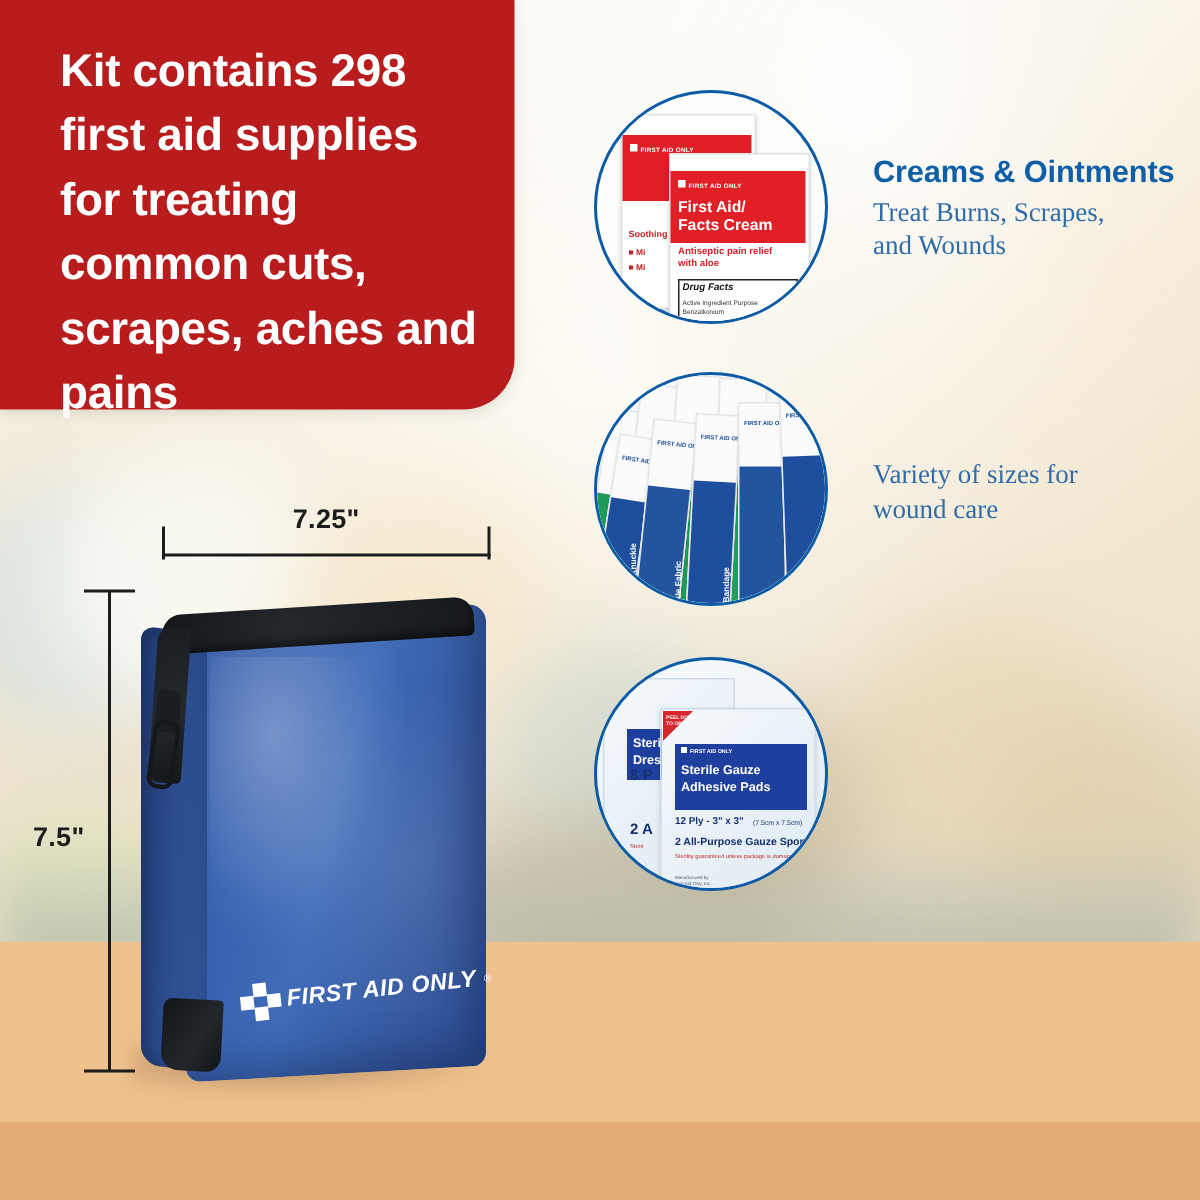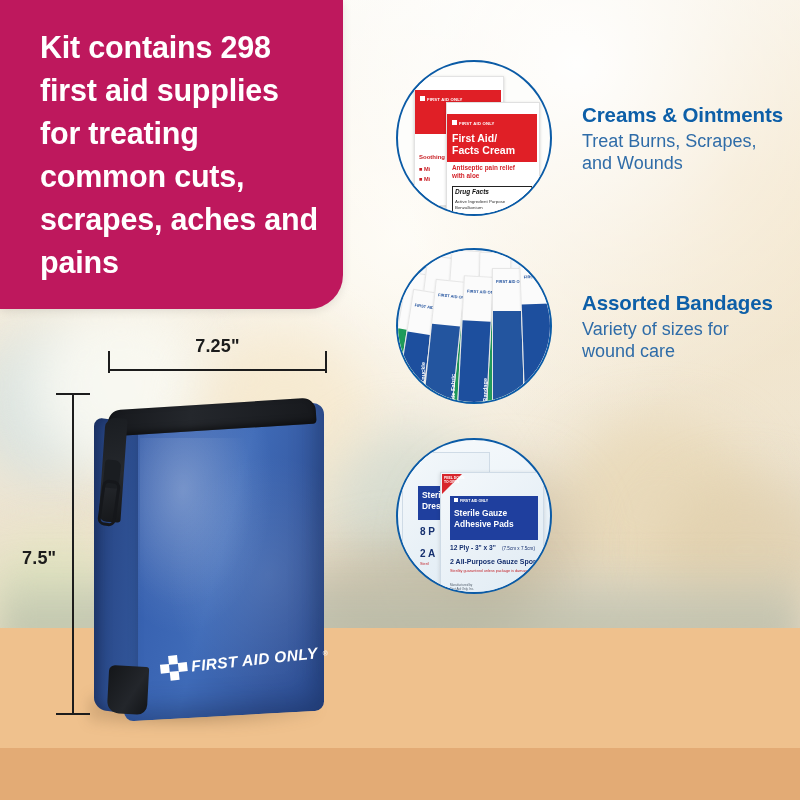--- a/index.html
+++ b/index.html
@@ -80,22 +80,22 @@
     background: radial-gradient(ellipse at 40% 50%, rgba(90,62,32,0.40) 0%, rgba(90,62,32,0.12) 55%, rgba(90,62,32,0) 78%);
     filter: blur(6px);
   }
 
   
   .headline-panel {
     position: absolute;
     left: 0;
     top: 0;
     width: 343px;
-    height: 309px;
-    background: #be185d;
+    height: 273px;
+    background: #b91c1c;
     border-bottom-right-radius: 34px;
     box-shadow: 0 2px 10px rgba(0,0,0,0.10);
   }
   .headline-text {
     position: absolute;
     left: 40px;
     top: 26px;
     width: 282px;
     color: #ffffff;
     font-size: 30.5px;
@@ -322,20 +322,21 @@
     line-height: 25px;
     letter-spacing: -0.1px;
     white-space: nowrap;
   }
   .feature-sub {
     color: #2f6ca8;
     font-size: 18px;
     line-height: 22.5px;
     margin-top: 3px;
     white-space: pre-line;
+    font-family: Liberation Serif, serif;
   }
 
   
   .pk {
     position: absolute;
     background: #ffffff;
     box-shadow: 0 1px 3px rgba(0,0,0,0.18);
   }
   .pk-back {
     left: 16px; top: 14px; width: 88px; height: 128px;
@@ -663,37 +664,36 @@
         <div class="bw-stripe" style="background:#1d4f9e; top:26%;"></div>
         <div class="bw-brand" style="left:3px; top:9px;">FIRST AID ONLY</div>
       </div>
 
       <div class="bw-label" style="left:22px; top:112px; transform:rotate(-90deg) translate(-100%,0);">Knuckle</div>
       <div class="bw-label" style="left:52px; top:124px; transform:rotate(-90deg) translate(-100%,0);">Knuckle Fabric</div>
       <div class="bw-label" style="left:84px; top:128px; transform:rotate(-90deg) translate(-100%,0);">Knuckle Fabric Bandage</div>
       <div class="bw-label" style="left:124px; top:136px; transform:rotate(-90deg) translate(-100%,0);">Waterproof Adhesive Bandage</div>
     </div>
     <div class="feature-text">
-      <div class="feature-title">Assorted Bandages</div>
       <div class="feature-sub">Variety of sizes for
 wound care</div>
     </div>
   </div>
 
   <div class="feature f3">
     <div class="feature-circle" style="background:linear-gradient(160deg,#f7fafc 0%,#eaf2f8 60%,#dfeaf4 100%);">
 
       <div class="gz" style="left:4px; top:12px; width:86px; height:136px;"></div>
       <div class="gz-corner" style="left:6px; top:14px;"></div>
       <div class="gz-corner-text" style="left:8px; top:16px;">PEEL DOWN
 TO OPEN</div>
       <div class="gz-box" style="left:20px; top:46px; width:70px; height:34px;"></div>
       <div class="gz-box-title" style="left:24px; top:50px;">Sterile Gauze
 Dressing Pads</div>
-      <div class="gz-big" style="left:22px; top:86px;">8 P</div>
+      <div class="gz-big" style="left:22px; top:72px;">8 P</div>
       <div class="gz-big" style="left:22px; top:108px;">2 A</div>
       <div class="gz-warn" style="left:22px; top:122px;">Steril</div>
 
       <div class="gz" style="left:42px; top:32px; width:102px; height:134px; box-shadow:0 1px 4px rgba(0,0,0,0.14);"></div>
       <div class="gz-corner" style="left:44px; top:34px;"></div>
       <div class="gz-corner-text" style="left:46px; top:36px;">PEEL DOWN
 TO OPEN</div>
       <div class="gz-box" style="left:52px; top:56px; width:88px; height:44px;"></div>
       <div class="gz-brand" style="left:62px; top:59px;">FIRST AID ONLY</div>
       <div class="pk-brand-dot" style="left:56px; top:58px; width:4px; height:4px;"></div>

